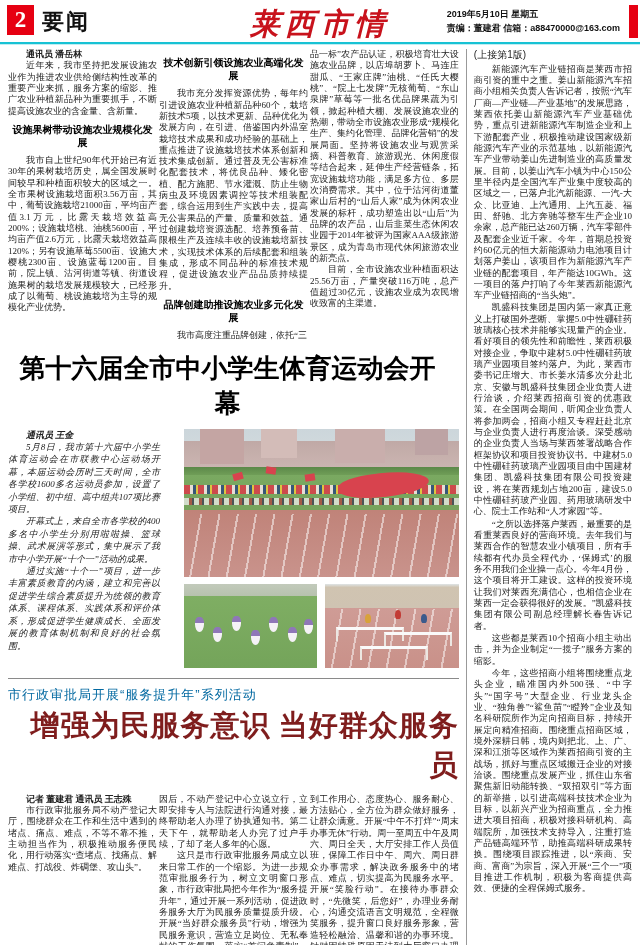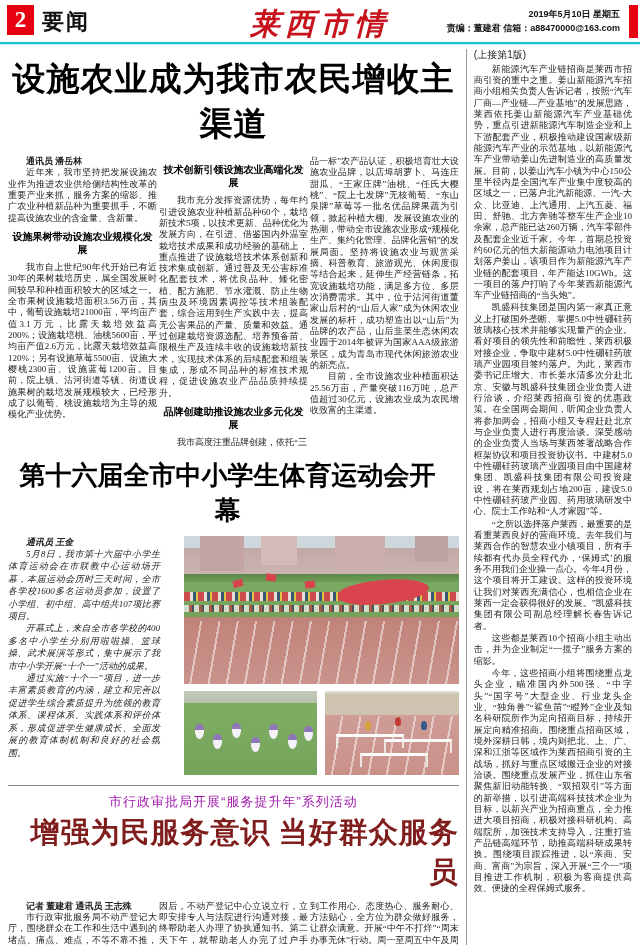--- a/index.html
+++ b/index.html
@@ -9,21 +9,21 @@
   .header{position:relative;height:42px;padding:0;}
   .pagenum-box{position:absolute;left:7px;top:5px;width:27px;height:30px;background:#e60012;
         color:#fff;font-family:"Liberation Serif",serif;font-weight:bold;font-size:23px;
         display:flex;align-items:center;justify-content:center;}
   .section-label{position:absolute;left:42px;top:7px;font-size:22px;font-weight:900;
         font-family:"Liberation Sans",sans-serif;color:#111;letter-spacing:2px;}
   .masthead{position:absolute;left:0;right:0;top:4px;text-align:center;
         font-family:"DejaVu Serif",serif;font-style:italic;font-weight:bold;
         font-size:30px;color:#c8121c;letter-spacing:5px;}
   .pub-info{position:absolute;right:20px;top:8px;font-size:9px;font-weight:bold;
-        font-family:"Liberation Sans",sans-serif;line-height:1.55;color:#111;text-align:right;}
+        font-family:"Liberation Sans",sans-serif;line-height:1.55;color:#111;text-align:left;}
   .red-bar{position:absolute;right:2px;top:5px;width:9px;height:33px;background:#e60012;}
   .header-rule{height:2px;background:#17c2d4;margin:0 0 0 0;}
   .header-rule2{height:1px;background:#bfeef3;}
   
   .content{display:flex;padding:4px 8px 0 8px;}
   .main-col{width:456px;padding-right:7px;border-right:1px solid #999;}
   .sidebar{width:160px;padding-left:7px;font-size:9px;line-height:1.26;text-align:justify;}
   .sidebar p{margin:0 0 1px 0;text-indent:2em;}
   .sidebar .cont{font-family:"Liberation Sans",sans-serif;font-weight:normal;
         text-indent:0;font-size:10px;margin-bottom:2px;}
@@ -73,22 +73,22 @@
   .flag.f3{left:44%;top:31%;transform:rotate(-8deg);}
   .track-lines{position:absolute;left:0;right:0;bottom:0;height:42%;
     background:repeating-linear-gradient(100deg,transparent 0 16px,rgba(255,255,255,.5) 16px 18px);}
   .dancer{position:absolute;width:9px;height:15px;border-radius:45% 45% 60% 60%;
     background:linear-gradient(180deg,#8f77b8 42%,#f5f2f7 42%);}
   .hurdle{position:absolute;width:64px;height:11px;border-left:2px solid #ece7e2;
     border-right:2px solid #ece7e2;border-top:3px solid #fafafa;}
   .runner{position:absolute;width:6px;height:9px;border-radius:50% 50% 40% 40%;}
   
   .art3{border-top:1px solid #8a8a8a;margin-top:10px;padding-top:5px;}
-  .kicker{text-align:center;font-family:"Liberation Sans",sans-serif;font-size:13px;
-        color:#a21caf;margin:2px 0 2px 0;letter-spacing:1px;}
+  .kicker{text-align:left;font-family:"Liberation Sans",sans-serif;font-size:13px;
+        color:#0369a1;margin:2px 0 2px 0;letter-spacing:1px;}
   .art3 h2{margin:2px 0 8px 0;text-align:right;font-size:29px;font-weight:900;
         letter-spacing:1px;color:#7f1d1d;}
 </style>
 </head>
 <body>
 
 <div class="page">
 
   <header class="header">
     <div class="pagenum-box">
@@ -103,21 +103,20 @@
     <div class="red-bar"></div>
   </header>
   <div class="header-rule"></div>
   <div class="header-rule2"></div>
 
   <div class="content">
 
     <main class="main-col">
 
       <section class="art1">
-        <h1>设施农业成为我市农民增收主渠道</h1>
         <div class="cols3">
           <div class="col">
             <p class="byline">通讯员 潘岳林</p>
             <p>近年来，我市坚持把发展设施农业作为推进农业供给侧结构性改革的重要产业来抓，服务方案的缩影、推广农业种植新品种为重要抓手，不断提高设施农业的含金量、含新量。</p>
             <h3 class="subhead">设施果树带动设施农业规模化发展</h3>
             <p>我市自上世纪90年代开始已有近30年的果树栽培历史，属全国发展时间较早和种植面积较大的区域之一。全市果树设施栽培面积3.56万亩，其中，葡萄设施栽培21000亩，平均亩产值3.1万元，比露天栽培效益高200%；设施栽培桃、油桃5600亩，平均亩产值2.6万元，比露天栽培效益高120%；另有设施草莓5500亩、设施大樱桃2300亩、设施蓝莓1200亩。目前，院上镇、沽河街道等镇、街道设施果树的栽培发展规模较大，已经形成了以葡萄、桃设施栽培为主导的规模化产业优势。</p>
           </div>
           <div class="col">
             <h3 class="subhead first">技术创新引领设施农业高端化发展</h3>
             <p>我市充分发挥资源优势，每年约引进设施农业种植新品种60个，栽培新技术5项，以技术更新、品种优化为发展方向，在引进、借鉴国内外温室栽培技术成果和成功经验的基础上，重点推进了设施栽培技术体系创新和技术集成创新。通过普及无公害标准化配套技术，将优良品种、矮化密植、配方施肥、节水灌溉、防止生物病虫及环境因素调控等技术组装配套，综合运用到生产实践中去，提高无公害果品的产量、质量和效益。通过创建栽培资源选配、培养预备苗、限根生产及连续丰收的设施栽培新技术，实现技术体系的后续配套和组装集成，形成不同品种的标准技术规程，促进设施农业产品品质持续提升。</p>

